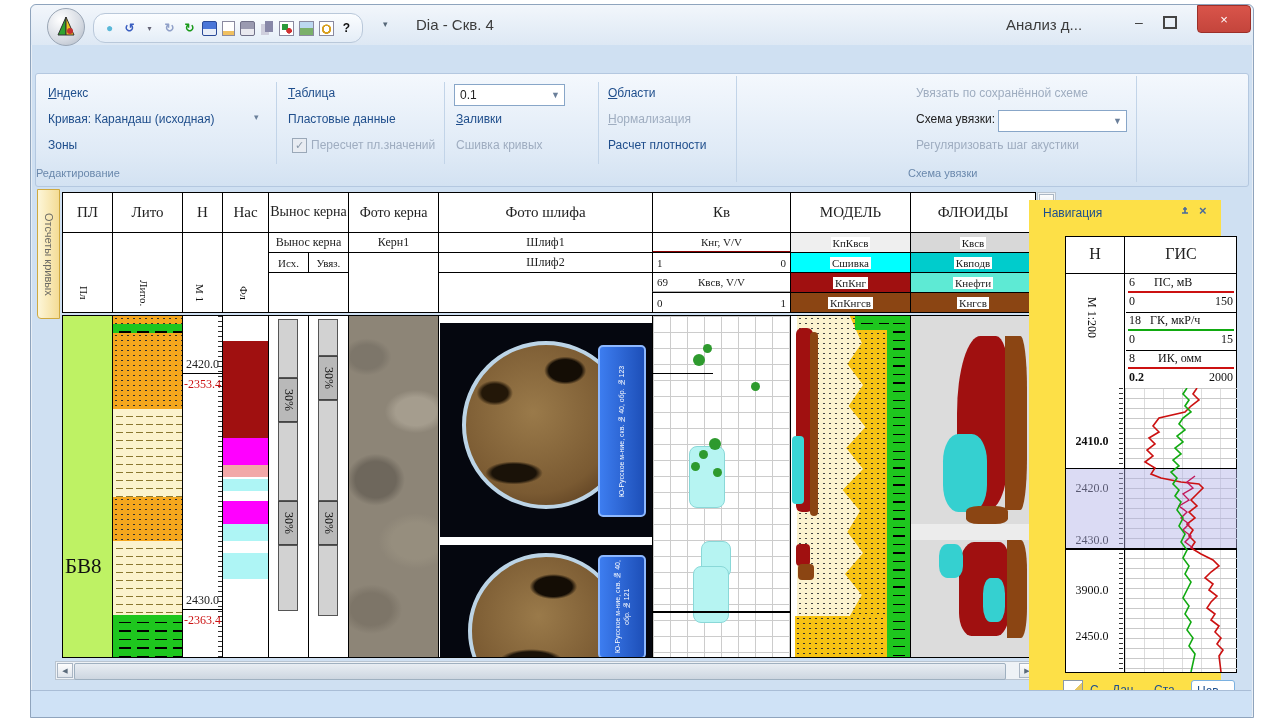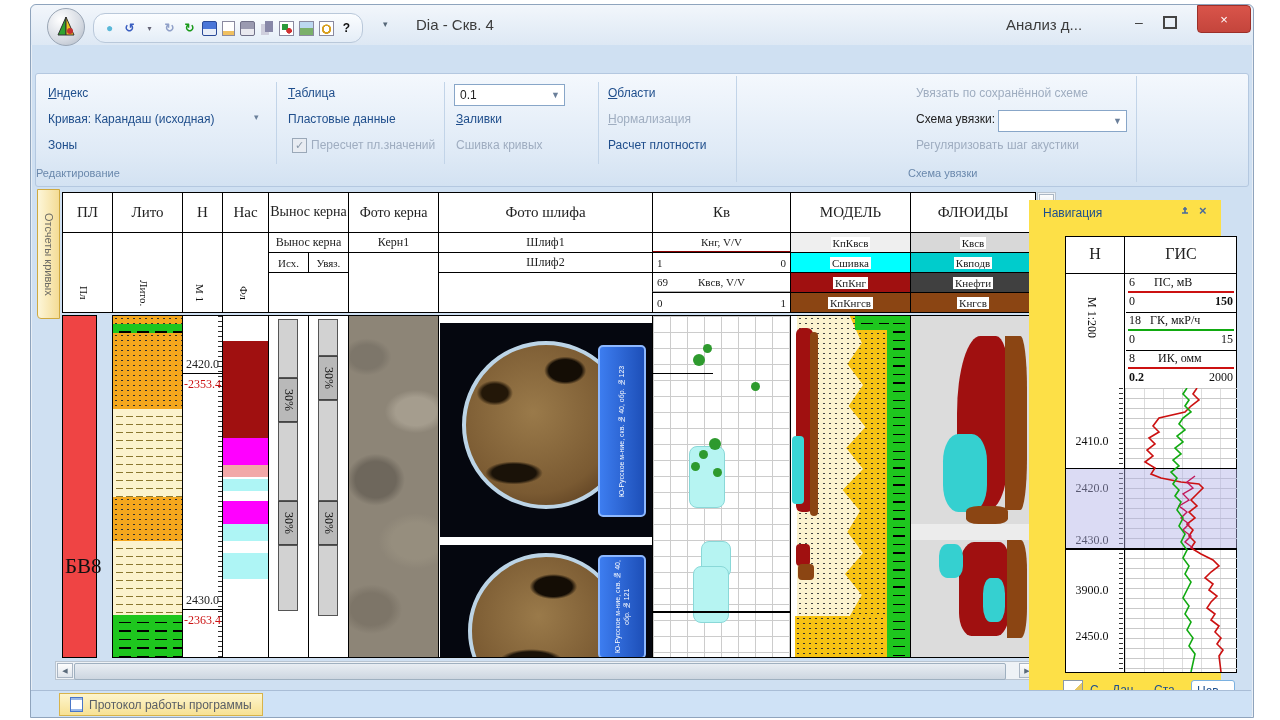--- a/index.html
+++ b/index.html
@@ -236,28 +236,28 @@
 <div class="hc" style="left:790px;top:292px;width:121px;height:21px;background:#8b4513;">
     <span class="chiptxt">КпКнгсв</span>
   </div>
 
 <div class="hc" style="left:910px;top:232px;width:126px;height:21px;background:#d8d8d8;">
     <span class="chiptxt">Квсв</span>
   </div>
 <div class="hc" style="left:910px;top:252px;width:126px;height:21px;background:#00cccc;">
     <span class="chiptxt">Квподв</span>
   </div>
-<div class="hc" style="left:910px;top:272px;width:126px;height:21px;background:#404040;">
+<div class="hc" style="left:910px;top:272px;width:126px;height:21px;background:#5eead4;">
     <span class="chiptxt">Кнефти</span>
   </div>
 <div class="hc" style="left:910px;top:292px;width:126px;height:21px;background:#8b4513;">
     <span class="chiptxt">Кнгсв</span>
   </div>
 
-<div class="abs" style="left:62px;top:315px;width:35px;height:343px;background:#ef4444;border:1px solid #000;box-sizing:border-box;">
+<div class="abs" style="left:62px;top:315px;width:51px;height:343px;background:#bef264;border:1px solid #000;box-sizing:border-box;">
   <div class="ser" style="position:absolute;left:2px;top:238px;font-size:21px;color:#111;">БВ8</div>
 </div>
 
 <div class="abs" style="left:112px;top:315px;width:71px;height:343px;border:1px solid #000;box-sizing:border-box;background:#fff;overflow:hidden;">
   <div class="abs dots-orange" style="left:0;top:0;width:100%;height:8px;"></div>
   <div class="abs green-dash" style="left:0;top:8px;width:100%;height:9px;"></div>
   <div class="abs dots-orange" style="left:0;top:17px;width:100%;height:76px;"></div>
   <div class="abs lime-pat" style="left:0;top:93px;width:100%;height:88px;"></div>
   <div class="abs dots-orange" style="left:0;top:181px;width:100%;height:44px;"></div>
   <div class="abs lime-pat" style="left:0;top:225px;width:100%;height:74px;"></div>
@@ -410,40 +410,40 @@
     <div class="ser abs" style="left:0;top:8px;width:58px;text-align:center;font-size:16px;">Н</div>
     <div class="ser abs" style="left:59px;top:8px;width:112px;text-align:center;font-size:16px;">ГИС</div>
     <div class="abs" style="left:0;top:36px;width:100%;height:1px;background:#000;"></div>
     <div class="abs ser" style="left:18px;top:60px;writing-mode:vertical-rl;font-size:12px;color:#111;">М 1:200</div>
 
     <div class="abs" style="left:60px;top:37px;width:111px;height:38px;border-bottom:1px solid #000;">
       <span class="legname abs" style="left:3px;top:1px;">6</span>
       <span class="legname abs" style="left:28px;top:1px;">ПС, мВ</span>
       <div class="abs" style="left:2px;top:17px;width:106px;height:2px;background:#cc1111;"></div>
       <span class="legname abs" style="left:3px;top:20px;">0</span>
-      <span class="legname abs" style="right:4px;top:20px;font-weight:bold;">150</span>
+      <span class="legname abs" style="right:4px;top:20px;">150</span>
     </div>
     <div class="abs" style="left:60px;top:75px;width:111px;height:38px;border-bottom:1px solid #000;">
       <span class="legname abs" style="left:3px;top:1px;">18</span>
       <span class="legname abs" style="left:24px;top:1px;">ГК, мкР/ч</span>
       <div class="abs" style="left:2px;top:17px;width:106px;height:2px;background:#11aa11;"></div>
       <span class="legname abs" style="left:3px;top:20px;">0</span>
       <span class="legname abs" style="right:4px;top:20px;">15</span>
     </div>
     <div class="abs" style="left:60px;top:113px;width:111px;height:38px;border-bottom:1px solid #000;">
       <span class="legname abs" style="left:3px;top:1px;">8</span>
       <span class="legname abs" style="left:32px;top:1px;">ИК, омм</span>
       <div class="abs" style="left:2px;top:17px;width:106px;height:2px;background:#cc1111;"></div>
       <span class="legname abs" style="left:3px;top:20px;font-weight:bold;">0.2</span>
       <span class="legname abs" style="right:4px;top:20px;">2000</span>
     </div>
 
     <div class="abs" style="left:0;top:151px;width:58px;height:284px;">
       <div class="abs ticksR" style="right:1px;top:0;height:100%;"></div>
-      <div class="navdep" style="top:46px;">2410.0</div>
+      <div class="navdep" style="top:46px;font-weight:bold;">2410.0</div>
       <div class="navdep" style="top:93px;">2420.0</div>
       <div class="navdep" style="top:145px;">2430.0</div>
       <div class="navdep" style="top:195px;">3900.0</div>
       <div class="navdep" style="top:241px;">2450.0</div>
     </div>
     <div class="abs gisgrid" style="left:59px;top:151px;width:112px;height:284px;"></div>
     <div class="abs" style="left:0;top:231px;width:171px;height:80px;background:rgba(175,175,230,0.45);border-top:1px solid #000;"></div>
     <div class="abs" style="left:0;top:311px;width:171px;height:2px;background:#000;"></div>
     <svg class="abs" style="left:59px;top:151px;" width="112" height="284" viewBox="0 0 112 284">
       <polyline fill="none" stroke="#cc1111" stroke-width="1.6" points="72,0 68,6 74,12 66,18 60,24 34,30 28,38 34,44 24,50 30,56 22,62 28,68 20,74 30,80 26,86 36,90 56,94 74,96 78,100 72,106 66,112 72,118 64,124 70,130 62,136 68,142 64,148 70,154 66,160 76,166 88,172 94,178 86,184 80,190 88,196 84,202 92,208 86,214 82,220 90,226 86,232 94,238 90,244 96,250 92,256 98,262 94,268 96,284"></polyline>
@@ -455,17 +455,13 @@
   <div class="abs" style="left:34px;top:478px;width:176px;height:24px;">
     <div class="abs" style="left:0;top:2px;width:18px;height:17px;border:1px solid #8a98a8;background:linear-gradient(135deg,#fff 55%,#e8c860 55%);"></div>
     <div class="navtab" style="left:22px;">С.</div>
     <div class="navtab" style="left:44px;">Дан...</div>
     <div class="navtab" style="left:86px;">Ста...</div>
     <div class="navtab active" style="left:128px;">Нав...</div>
   </div>
 </div>
 
 <div class="abs" style="left:31px;top:690px;width:1220px;height:26px;background:#cfe2f6;border-top:1px solid #a9bdd6;">
-  <div class="stab" style="left:28px;">
-    <span style="display:inline-block;width:11px;height:13px;background:#fff;border:1px solid #4a76c8;box-shadow:inset 0 2px 0 #9ab8e8, inset 0 -2px 0 #9ab8e8;"></span>
-    <span>Протокол работы программы</span>
-  </div>
 </div>
 
 </body></html>

